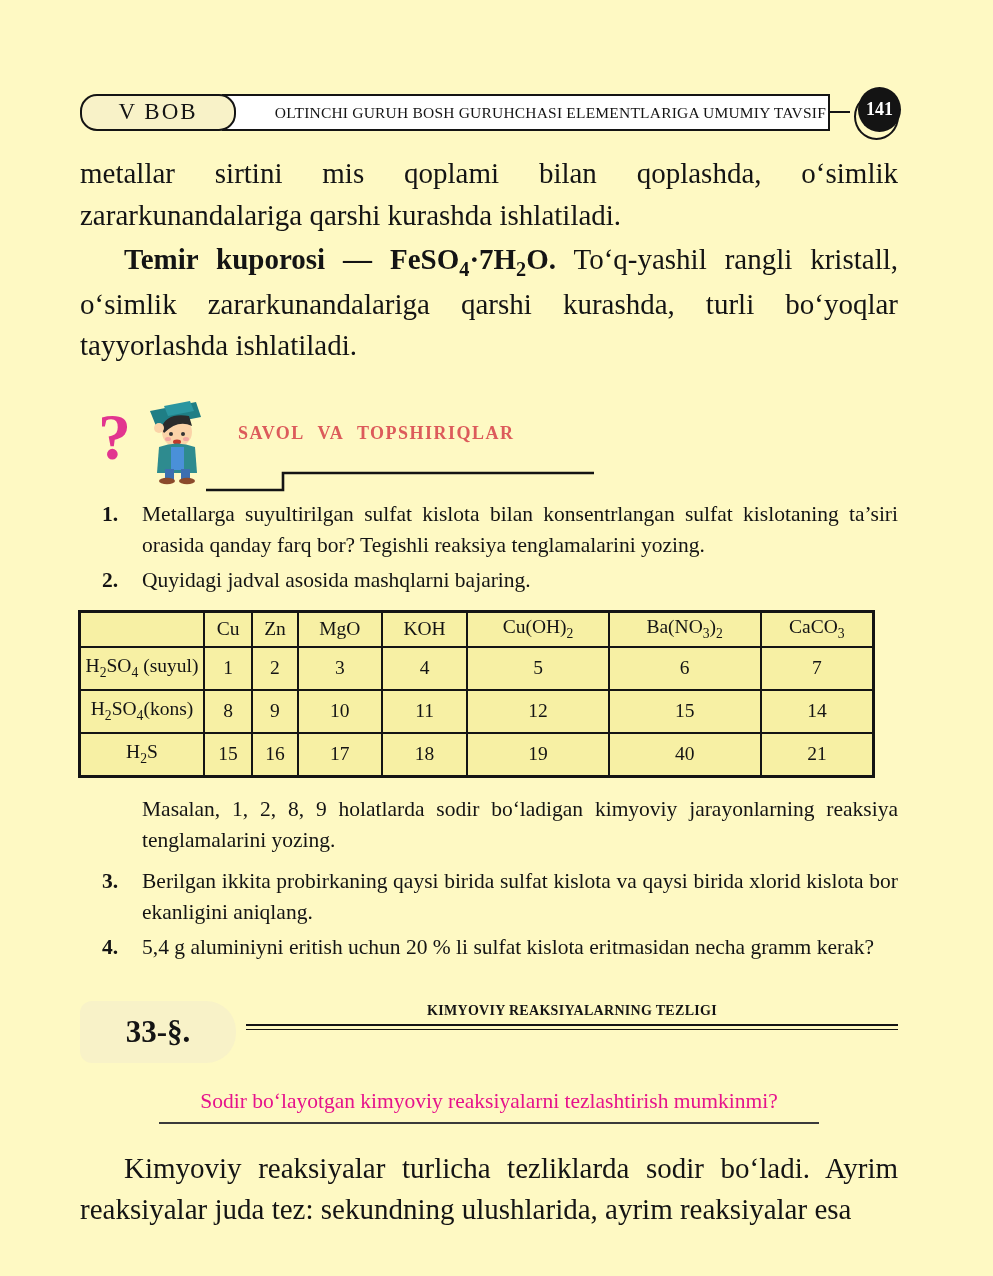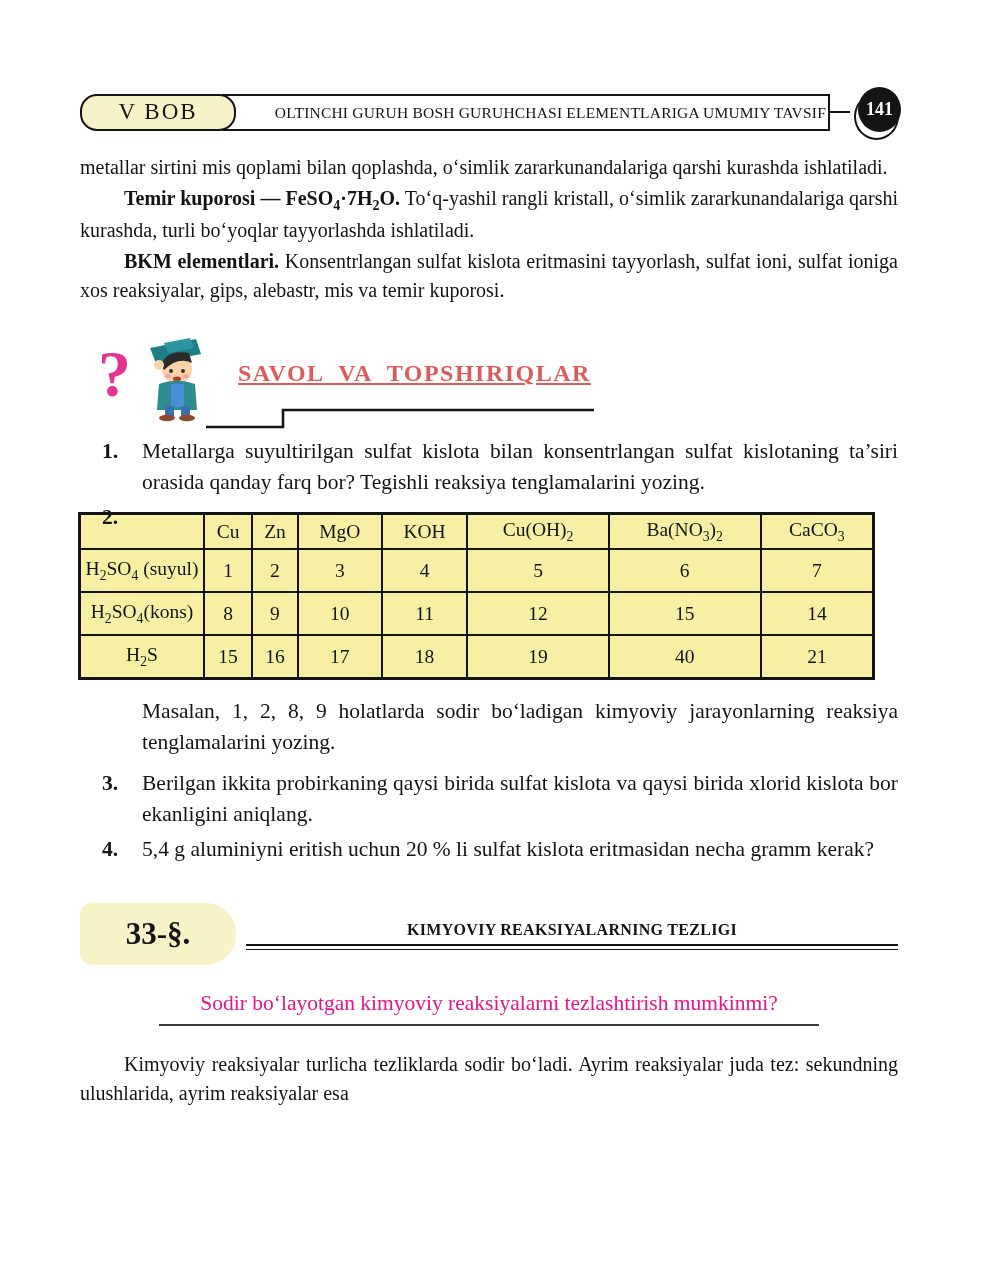--- a/index.html
+++ b/index.html
@@ -1,17 +1,17 @@
 <!DOCTYPE html>
 <html><head>
 <meta charset="utf-8">
 <style>
   html,body{margin:0;padding:0;background:#e8e8e8;}
   .page{
-    width:993px;height:1276px;background:#ffffff;position:relative;
+    width:993px;height:1276px;background:#fef9c3;position:relative;
     font-family:"Liberation Serif","DejaVu Serif",serif;color:#141414;
     margin:0 auto;overflow:hidden;
   }
   .content{position:absolute;left:80px;top:92px;width:818px;}
 
   
   .header{display:flex;align-items:center;height:40px;}
   .chapter-pill{
     background:#F8F2C8;border:2.5px solid #141414;border-radius:17px;
     width:152px;flex:0 0 auto;text-align:center;font-size:23px;
@@ -25,30 +25,30 @@
   .connector{width:20px;height:2.5px;background:#141414;flex:0 0 auto;}
   .badge-wrap{position:relative;width:48px;height:52px;flex:0 0 auto;margin-top:2px;}
   .badge-ring{position:absolute;left:4px;top:6px;width:41px;height:43px;border:2px solid #141414;border-radius:50%;}
   .badge{
     position:absolute;left:8px;top:0;width:43px;height:45px;background:#141414;
     border-radius:50%;color:#fff;font-weight:bold;font-size:18px;
     display:flex;align-items:center;justify-content:center;
   }
 
   
-  .para{font-size:20px;line-height:1.44;text-align:justify;margin:0;}
+  .para{font-size:29px;line-height:1.44;text-align:justify;margin:0;}
   .p1{margin-top:21px;}
   .indent{text-indent:44px;}
   .p2,.p3{margin-top:2px;}
   b.lead{font-weight:bold;}
   sub{font-size:70%;}
 
   
   .savol-row{display:flex;align-items:flex-start;margin:26px 0 0 18px;position:relative;height:96px;}
-  .savol-label{color:#DC5B5B;font-weight:bold;font-size:24px;letter-spacing:1.5px;word-spacing:8px;margin:30px 0 0 18px;text-decoration:underline;}
+  .savol-label{color:#DC5B5B;font-weight:bold;font-size:18px;letter-spacing:1.5px;word-spacing:8px;margin:30px 0 0 18px;}
   .step-rule{position:absolute;left:108px;top:76px;}
 
   
   .list{margin-top:10px;}
   .list-item{position:relative;padding-left:62px;font-size:21.5px;line-height:1.44;text-align:justify;margin-top:4px;}
   .list-item .num{position:absolute;left:22px;font-weight:bold;}
 
   
   table.ex-table{border-collapse:collapse;margin:14px 0 0 -2px;width:797px;border:3px solid #141414;}
   .ex-table td{
@@ -61,21 +61,21 @@
   .note{margin:16px 0 0 62px;font-size:21.5px;line-height:1.44;text-align:justify;}
 
   
   .sec33{display:flex;margin-top:38px;align-items:flex-start;}
   .sec-badge{
     width:156px;height:62px;background:#F8F2C8;flex:0 0 auto;
     border-radius:12px 30px 30px 12px;display:flex;align-items:center;justify-content:center;
     font-size:31px;font-weight:bold;
   }
   .sec-right{flex:1;margin-left:10px;}
-  .sec-title{text-align:center;font-weight:bold;font-size:16px;letter-spacing:.3px;margin-top:18px;}
+  .sec-title{text-align:center;font-weight:bold;font-size:14px;letter-spacing:.3px;margin-top:2px;}
   .sec-rule{height:3px;border-top:2.5px solid #141414;border-bottom:1.5px solid #141414;margin-top:5px;}
   .sec-question{text-align:center;color:#E6138C;font-size:21.5px;margin-top:26px;}
   .q-rule{width:660px;margin:8px auto 0;border-top:2px solid #3a3a3a;}
   .closing{margin-top:24px;}
 </style>
 </head>
 <body>
 
 <div class="page">
   <div class="content">
@@ -85,21 +85,20 @@
       <div class="title-bar">OLTINCHI GURUH BOSH GURUHCHASI ELEMENTLARIGA UMUMIY TAVSIF</div>
       <div class="connector"></div>
       <div class="badge-wrap">
         <div class="badge-ring"></div>
         <div class="badge">141</div>
       </div>
     </div>
 
     <p class="para p1">metallar sirtini mis qoplami bilan qoplashda, o‘simlik zararkunandalariga qarshi kurashda ishlatiladi.</p>
     <p class="para p2 indent"><b class="lead">Temir kuporosi — FeSO<sub>4</sub>·7H<sub>2</sub>O.</b><span> To‘q-yashil rangli kristall, o‘simlik zararkunandalariga qarshi kurashda, turli bo‘yoqlar tayyorlashda ishlatiladi.</span></p>
-    <p class="para p3 indent"><b class="lead">BKM elementlari.</b><span> Konsentrlangan sulfat kislota eritmasini tayyorlash, sulfat ioni, sulfat ioniga xos reaksiyalar, gips, alebastr, mis va temir kuporosi.</span></p>
 
     <div class="savol-row">
       <span>
         <svg width="122" height="92" viewBox="0 0 122 92">
           <text x="0" y="66" font-size="66" font-weight="bold" fill="#E2358F" font-family="Liberation Serif, serif">?</text>
           <polygon points="52,18 98,9 103,24 58,33" fill="#1F7E85"></polygon>
           <polygon points="66,13 92,8 96,18 70,23" fill="#2B96A0"></polygon>
           <circle cx="79" cy="39" r="15" fill="#FBD3A8"></circle>
           <path d="M63,35 Q69,19 91,23 L94,33 Q80,26 66,40 Z" fill="#2b2b2b"></path>
           <circle cx="73" cy="41" r="2" fill="#333"></circle>
@@ -122,20 +121,21 @@
       </svg>
     </div>
 
     <div class="list">
       <div class="list-item">
         <span class="num">1.</span>
         <span>Metallarga suyultirilgan sulfat kislota bilan konsentrlangan sulfat kislotaning ta’siri orasida qanday farq bor? Tegishli reaksiya tenglamalarini yozing.</span>
       </div>
       <div class="list-item">
         <span class="num">2.</span>
+        <span>Quyidagi jadval asosida mashqlarni bajaring.</span>
       </div>
     </div>
 
     <table class="ex-table">
       <tbody>
           <tr class="head">
         <td class="rowlabel"></td>
         <td>Cu</td>
         <td>Zn</td>
         <td>MgO</td>

